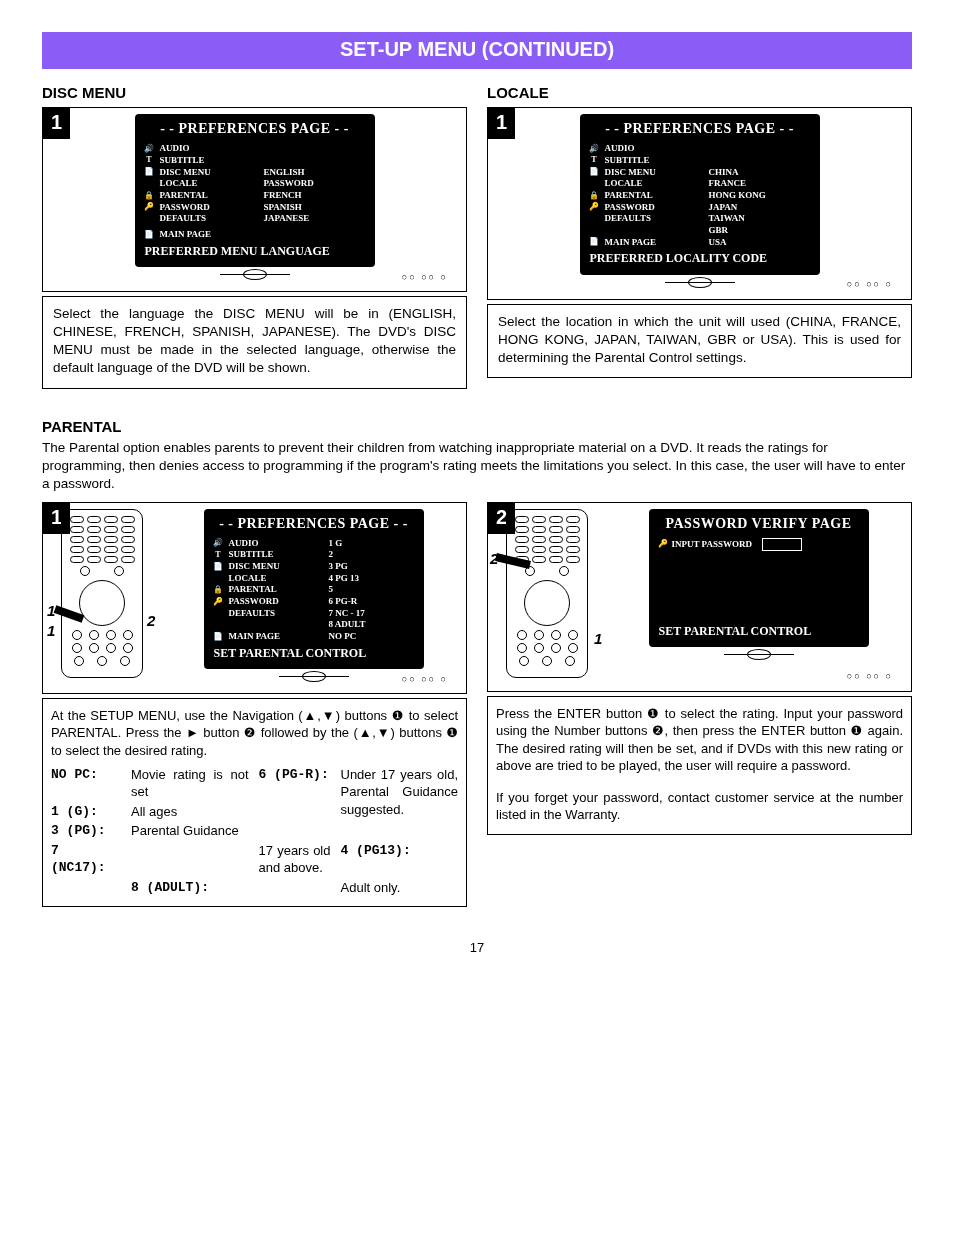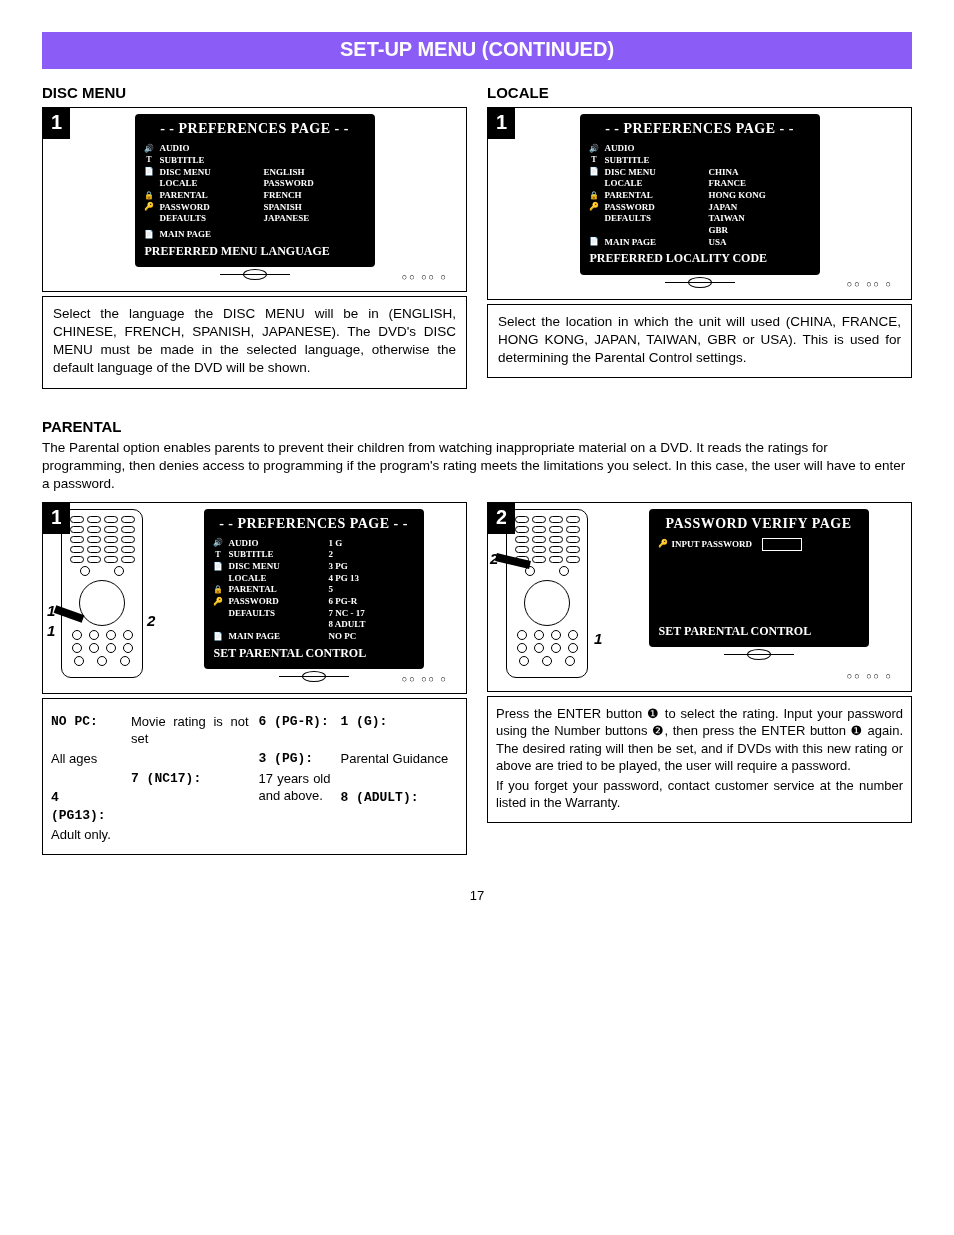--- a/index.html
+++ b/index.html
@@ -300,24 +300,26 @@
                 <span class="tv-val">NO PC</span>
               </div>
             <div class="tv-footer">SET PARENTAL CONTROL</div>
           </div>
           <div class="tv-base"></div>
         </div>
       </div>
       <span class="dots">○○ ○○ ○</span>
     </div>
     <div class="parental-panel">
+      <div class="justify">At the SETUP MENU, use the Navigation (▲,▼) buttons ❶ to select PARENTAL. Press the ► button ❷ followed by the (▲,▼) buttons ❶ to select the desired rating.</div>
       <div class="ratings-grid">
         <div class="rg-label">NO PC:</div>
           <div class="rg-val">Movie rating is not set</div>
         <div class="rg-label">6 (PG-R):</div>
+          <div class="rg-val" style="grid-row:span 3;">Under 17 years old, Parental Guidance suggested.</div>
         <div class="rg-label">1 (G):</div>
           <div class="rg-val">All ages</div>
         <div></div>
         <div class="rg-label">3 (PG):</div>
           <div class="rg-val" style="grid-row:span 2;">Parental Guidance</div>
         <div></div>
         <div class="rg-label">7 (NC17):</div>
           <div class="rg-val" style="grid-row:span 2;">17 years old and above.</div>
         <div class="rg-label">4 (PG13):</div>
         <div></div>
@@ -405,18 +407,18 @@
             <div style="height:70px;"></div>
             <div class="tv-footer">SET PARENTAL CONTROL</div>
           </div>
           <div class="tv-base"></div>
         </div>
       </div>
       <span class="dots">○○ ○○ ○</span>
     </div>
     <div class="parental-panel">
       <div class="justify">Press the ENTER button ❶ to select the rating. Input your password using the Number buttons ❷, then press the ENTER button ❶ again. The desired rating will then be set, and if DVDs with this new rating or above are tried to be played, the user will require a password.</div>
-      <div class="justify" style="margin-top:2px;">If you forget your password, contact customer service at the number listed in the Warranty.</div>
+      <div class="justify" style="margin-top:14px;">If you forget your password, contact customer service at the number listed in the Warranty.</div>
     </div>
   </div>
 </div>
 
 <div class="pagenum">17</div>
 
 </body></html>

